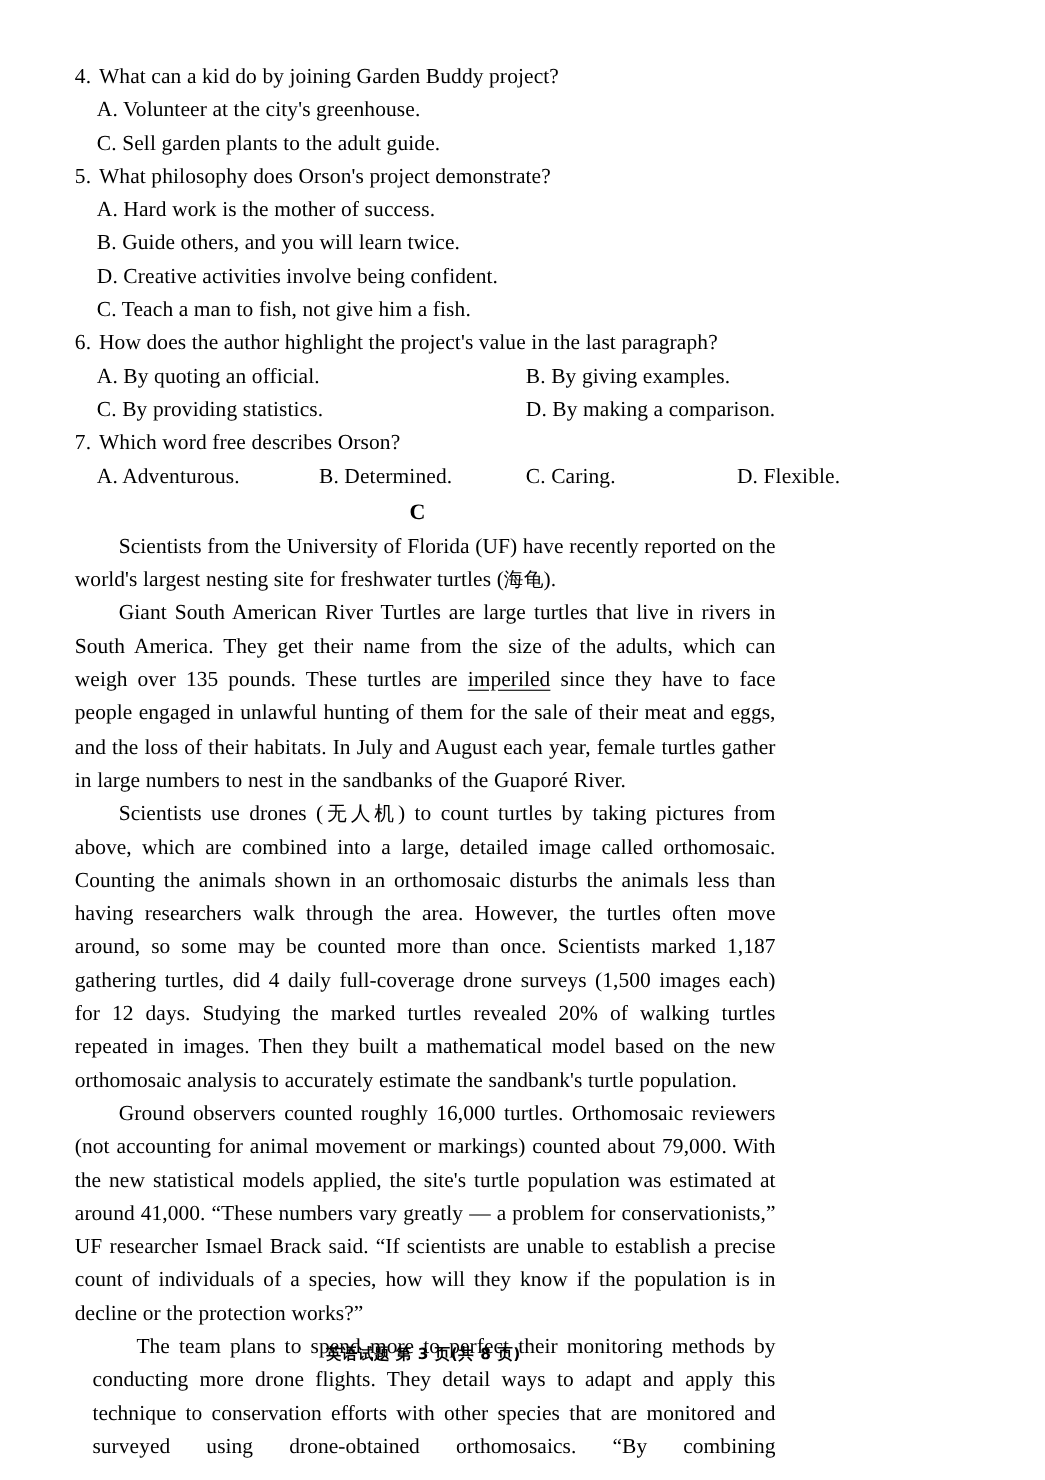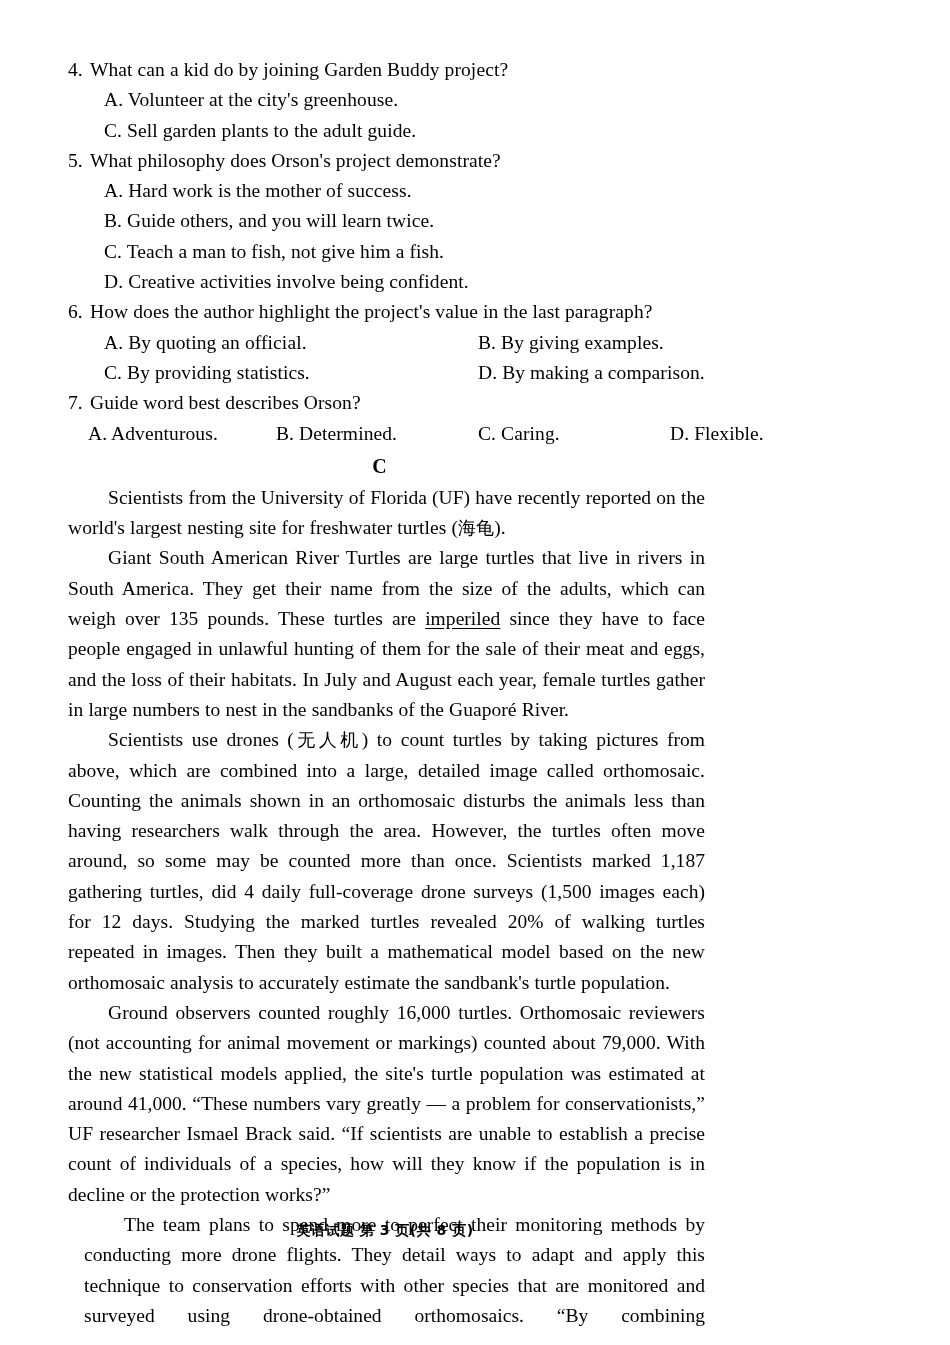--- a/index.html
+++ b/index.html
@@ -42,25 +42,25 @@
     line-height: 30.3px;
     font-size: 19.5px;
     letter-spacing: 0.1px;
   }
   .opt {
     position: absolute;
     white-space: nowrap;
     top: 0;
   }
   
-  .col-1 { left: 20px; margin-left: 16px; }
+  .col-1 { left: 20px; }
   .col-2 { left: 410px; }
   
   .c4-1 { left: 20px; }
-  .c4-2 { left: 208px; text-align: center; }
+  .c4-2 { left: 222px; text-align: center; }
   .c4-3 { left: 410px; }
   .c4-4 { left: 602px; }
 
   
   .section-letter {
     text-align: center;
     font-size: 20px;
     font-weight: bold;
     line-height: 30px;
     margin: 2px 0 2px 0;
@@ -125,44 +125,44 @@
     <div class="q-stem">
       <span class="num">5.</span><span>What philosophy does Orson's project demonstrate?</span>
     </div>
     <div class="opt-row">
       <span class="opt col-1">A. Hard work is the mother of success.</span>
     </div>
     <div class="opt-row">
       <span class="opt col-1">B. Guide others, and you will learn twice.</span>
     </div>
     <div class="opt-row">
-      <span class="opt col-1">C. Teach a man to fish, not give him a fish.</span>
+      <span class="opt col-1">D. Creative activities involve being confident.</span>
     </div>
     <div class="opt-row">
-      <span class="opt col-1">D. Creative activities involve being confident.</span>
+      <span class="opt col-1">C. Teach a man to fish, not give him a fish.</span>
     </div>
   </div>
 
   <div class="q-block">
     <div class="q-stem">
       <span class="num">6.</span><span>How does the author highlight the project's value in the last paragraph?</span>
     </div>
     <div class="opt-row">
       <span class="opt col-1">A. By quoting an official.</span>
       <span class="opt col-2">B. By giving examples.</span>
     </div>
     <div class="opt-row">
       <span class="opt col-1">C. By providing statistics.</span>
       <span class="opt col-2">D. By making a comparison.</span>
     </div>
   </div>
 
   <div class="q-block">
     <div class="q-stem">
-      <span class="num">7.</span><span>Guide word best describes Orson?</span>
+      <span class="num">7.</span><span>Which word free describes Orson?</span>
     </div>
     <div class="opt-row">
       <span class="opt c4-1">A. Adventurous.</span>
       <span class="opt c4-2">B. Determined.</span>
       <span class="opt c4-3">C. Caring.</span>
       <span class="opt c4-4">D. Flexible.</span>
     </div>
   </div>
 
   <div class="section-letter">C</div>

